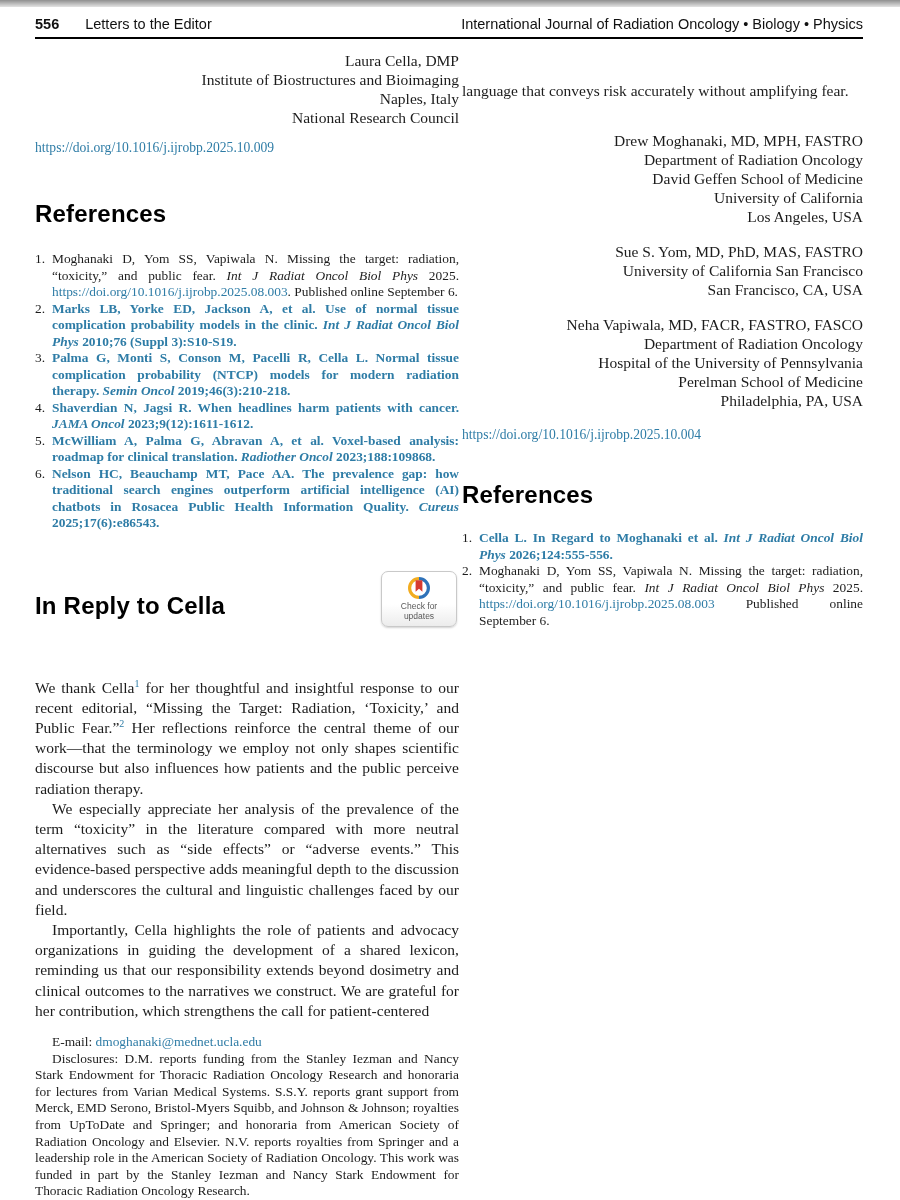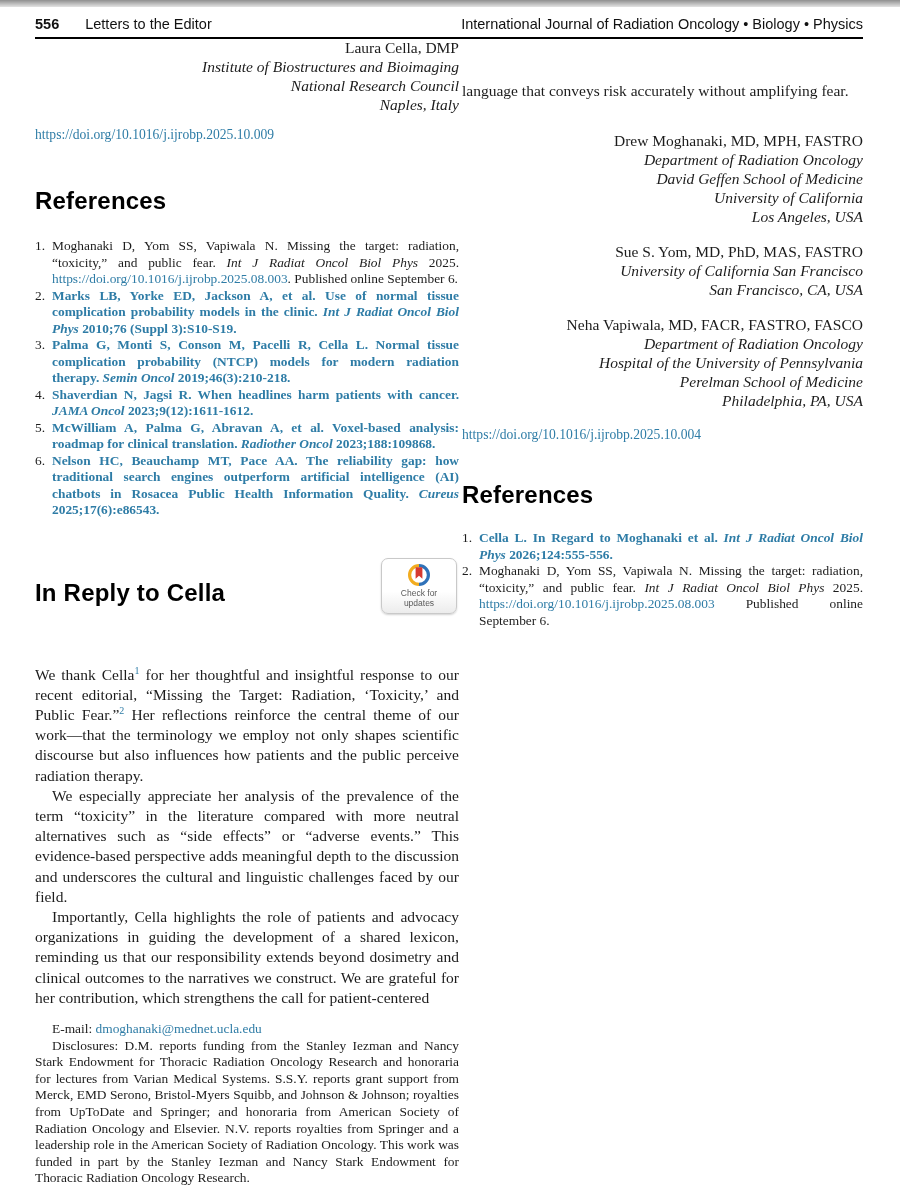--- a/index.html
+++ b/index.html
@@ -16,25 +16,25 @@
   .runhead {
     position:absolute; left:35px; top:16px; width:828px;
     display:flex; justify-content:space-between; align-items:baseline;
     font-family:"Liberation Sans", sans-serif; font-size:14.5px; color:#111;
   }
   .runhead .pageno { font-weight:bold; margin-right:26px; }
   .runhead .left-group { display:flex; align-items:baseline; }
   .head-rule {
     position:absolute; left:35px; top:37px; width:828px; height:2.4px; background:#000;
   }
-  .col-left  { position:absolute; left:35px;  top:38px; width:424px; }
+  .col-left  { position:absolute; left:35px;  top:51px; width:424px; }
   .col-right { position:absolute; left:462px; top:73px; width:401px; }
 
   .author-block { text-align:right; font-size:15.5px; line-height:19px; }
-  .affil { font-style:italic; }
+  .affil { }
   .doi-line { font-size:13.6px; margin-top:13px; }
   a.link, .link { color:#2e7ca6; text-decoration:none; cursor:pointer; }
 
   h2.section {
     font-family:"Liberation Sans", sans-serif; font-weight:bold;
     font-size:24px; color:#000; letter-spacing:0.2px;
   }
   .refs-title-left { margin-top:44px; }
   ol.refs { list-style:none; margin-top:23px; font-size:13.4px; line-height:16.5px; text-align:justify; }
   ol.refs li { position:relative; padding-left:17px; margin:0; }
@@ -85,22 +85,22 @@
     </span>
     <span>International Journal of Radiation Oncology • Biology • Physics</span>
   </div>
   <div class="head-rule"></div>
 
   <div class="col-left">
 
     <div class="author-block">
       <div>Laura Cella, DMP</div>
       <div class="affil">Institute of Biostructures and Bioimaging</div>
+      <div class="affil">Naples, Italy</div>
       <div class="affil">National Research Council</div>
-      <div class="affil">Naples, Italy</div>
     </div>
 
     <div class="doi-line">
       <a class="link">https://doi.org/10.1016/j.ijrobp.2025.10.009</a>
     </div>
 
     <h2 class="section refs-title-left">References</h2>
 
     <ol class="refs">
       <li>
@@ -118,21 +118,21 @@
       <li>
         <span class="refnum">4.</span>
         <a class="teal"><span>Shaverdian N, Jagsi R. When headlines harm patients with cancer. </span><span class="jit">JAMA Oncol</span><span> 2023;9(12):1611-1612.</span></a>
       </li>
       <li>
         <span class="refnum">5.</span>
         <a class="teal"><span>McWilliam A, Palma G, Abravan A, et al. Voxel-based analysis: roadmap for clinical translation. </span><span class="jit">Radiother Oncol</span><span> 2023;188:109868.</span></a>
       </li>
       <li>
         <span class="refnum">6.</span>
-        <a class="teal"><span>Nelson HC, Beauchamp MT, Pace AA. The reliability gap: how traditional search engines outperform artificial intelligence (AI) chatbots in Rosacea Public Health Information Quality. </span><span class="jit">Cureus</span><span> 2025;17(6):e86543.</span></a>
+        <a class="teal"><span>Nelson HC, Beauchamp MT, Pace AA. The prevalence gap: how traditional search engines outperform artificial intelligence (AI) chatbots in Rosacea Public Health Information Quality. </span><span class="jit">Cureus</span><span> 2025;17(6):e86543.</span></a>
       </li>
     </ol>
 
     <div class="reply-head-row">
       <h2 class="section">In Reply to Cella</h2>
       <div class="updates-badge">
         <svg width="24" height="24" viewBox="0 0 24 24">
           <path d="M12 2.6 a9.4 9.4 0 0 0 0 18.8" fill="none" stroke="#f2ac1f" stroke-width="3.2"></path>
           <path d="M12 2.6 a9.4 9.4 0 0 1 0 18.8" fill="none" stroke="#2f72b9" stroke-width="3.2"></path>
           <path d="M8.6 4.2 h6.8 v11.6 l-3.4 -3 l-3.4 3 z" fill="#d63a30"></path>

